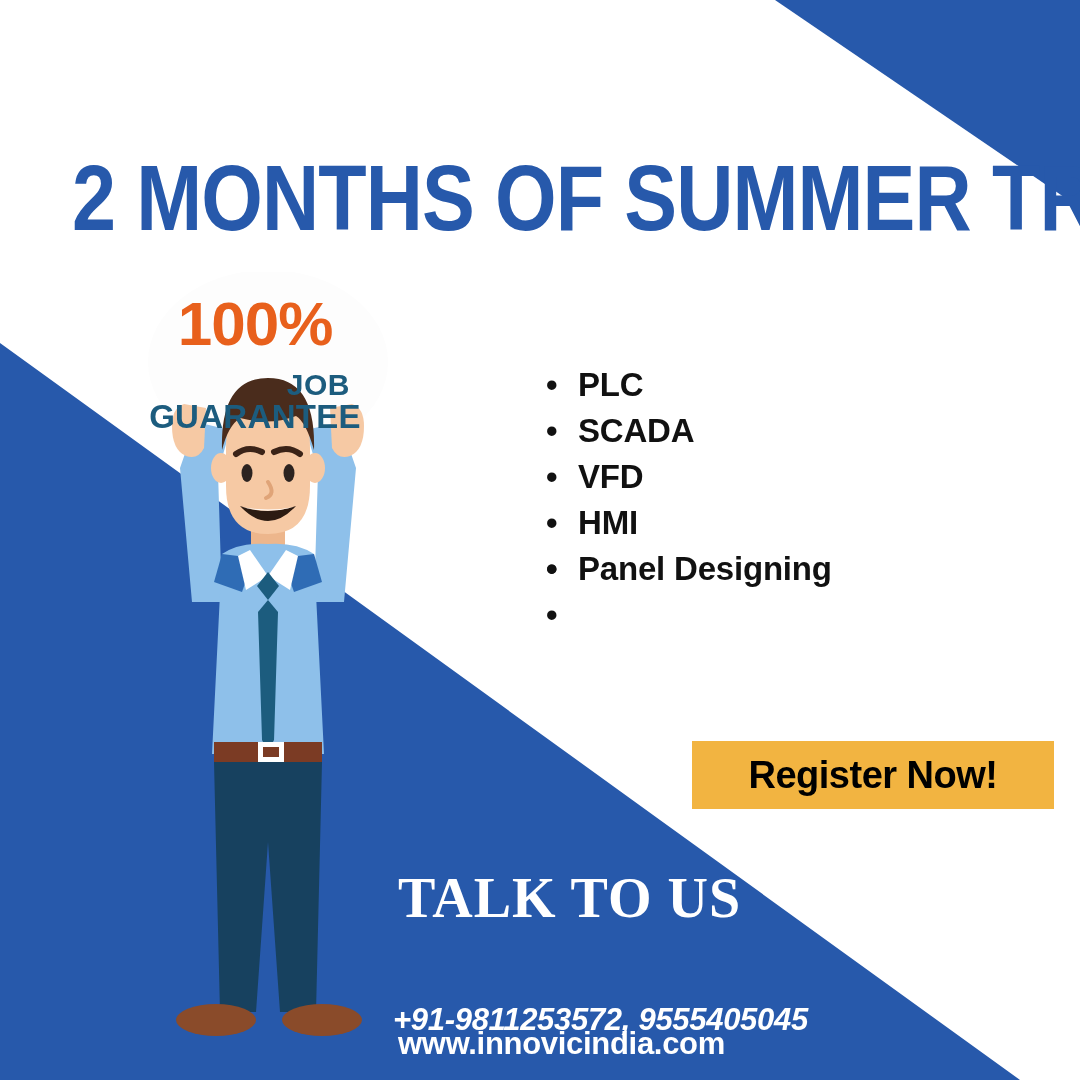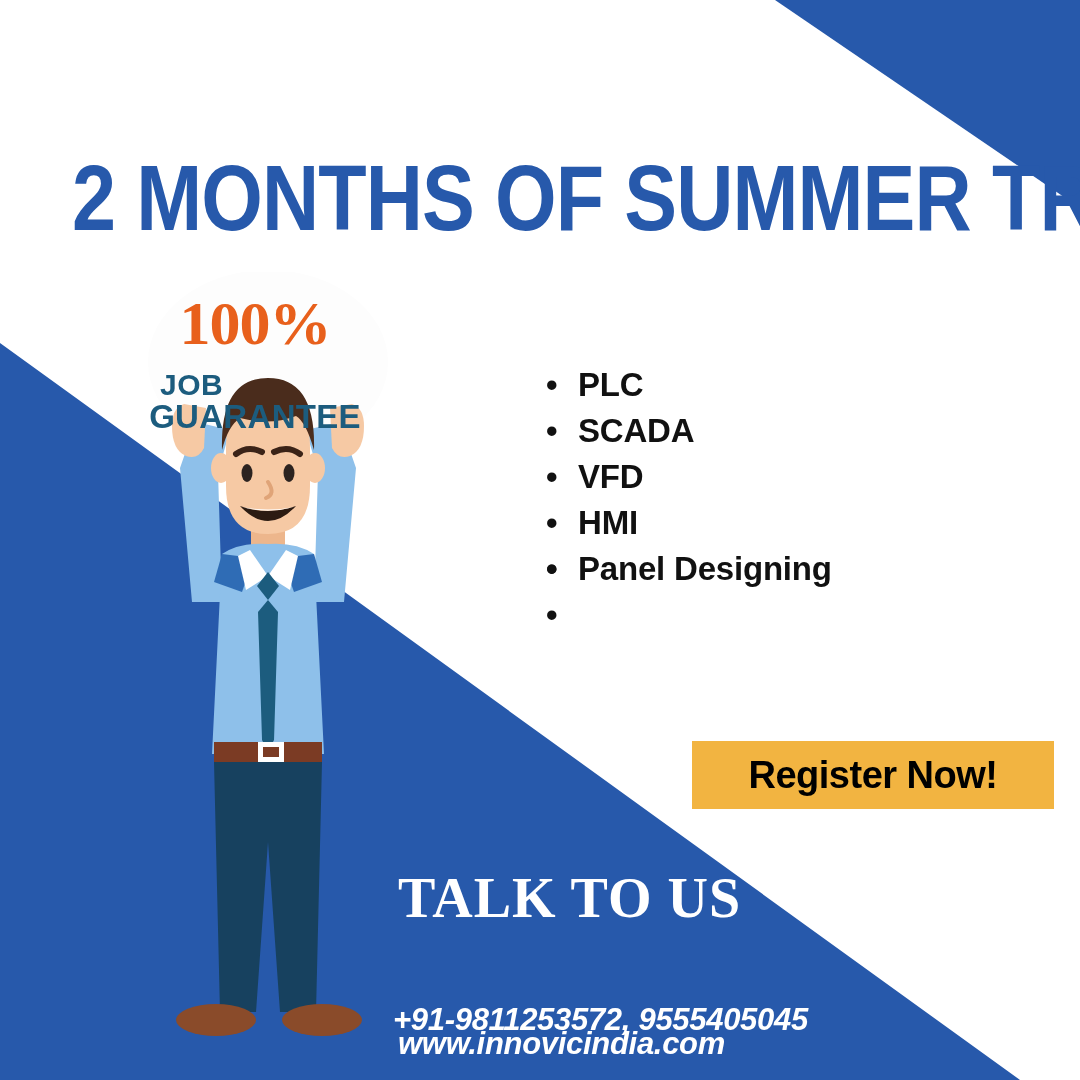--- a/index.html
+++ b/index.html
@@ -124,21 +124,20 @@
     white-space: nowrap;
     margin-top: 20px;
   }
   .website {
     position: absolute;
     left: 398px;
     top: 1026px;
     color: #ffffff;
     font-size: 31px;
     font-weight: bold;
-    font-style: italic;
     letter-spacing: -0.3px;
     white-space: nowrap;
   }
 
   
   .illustration {
     position: absolute;
     left: 118px;
     top: 272px;
     width: 300px;
@@ -148,32 +147,31 @@
     position: absolute;
     left: 160px;
     top: 288px;
     width: 190px;
     color: #E8601C;
     font-size: 62px;
     font-weight: bold;
     letter-spacing: -1px;
     text-align: center;
     white-space: nowrap;
-    font-family: Liberation Serif, serif;
   }
   .badge-job {
     position: absolute;
     left: 160px;
     top: 368px;
     width: 190px;
     color: #1C5C7E;
     font-size: 30px;
     font-weight: bold;
     letter-spacing: 0.5px;
-    text-align: left;
+    text-align: right;
     white-space: nowrap;
   }
   .badge-guarantee {
     position: absolute;
     left: 140px;
     top: 398px;
     width: 230px;
     color: #1C5C7E;
     font-size: 33px;
     font-weight: bold;

